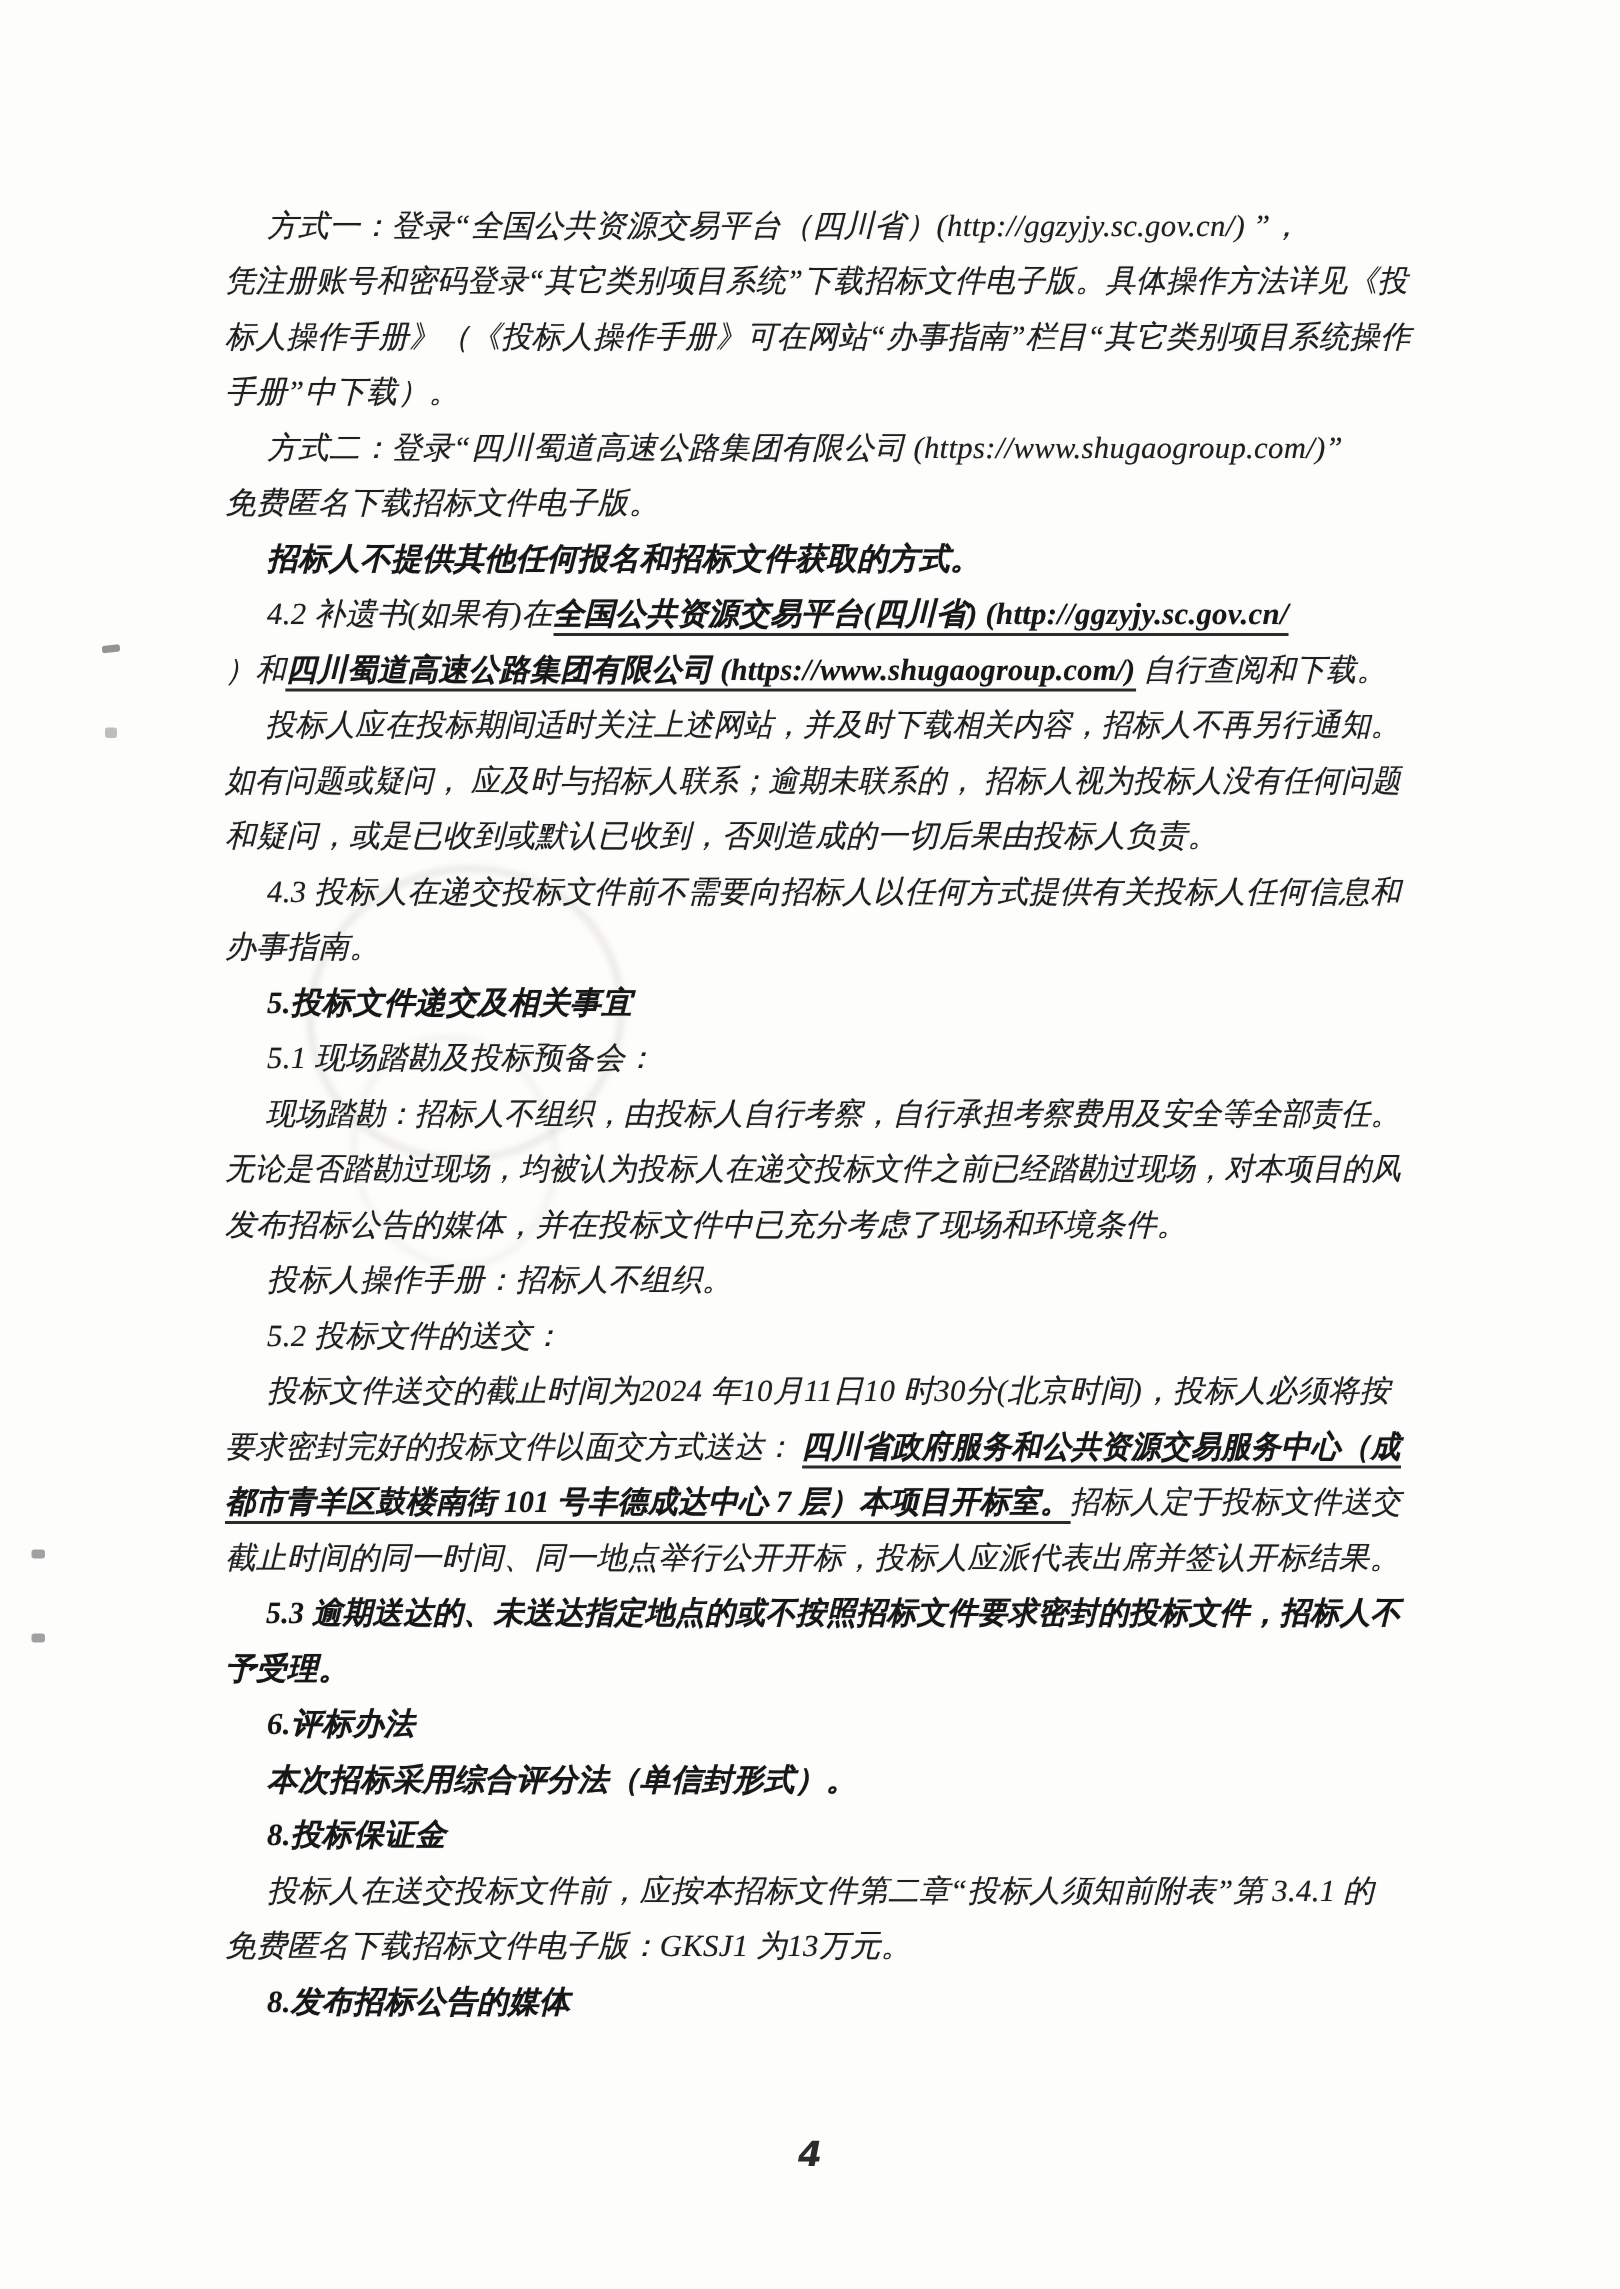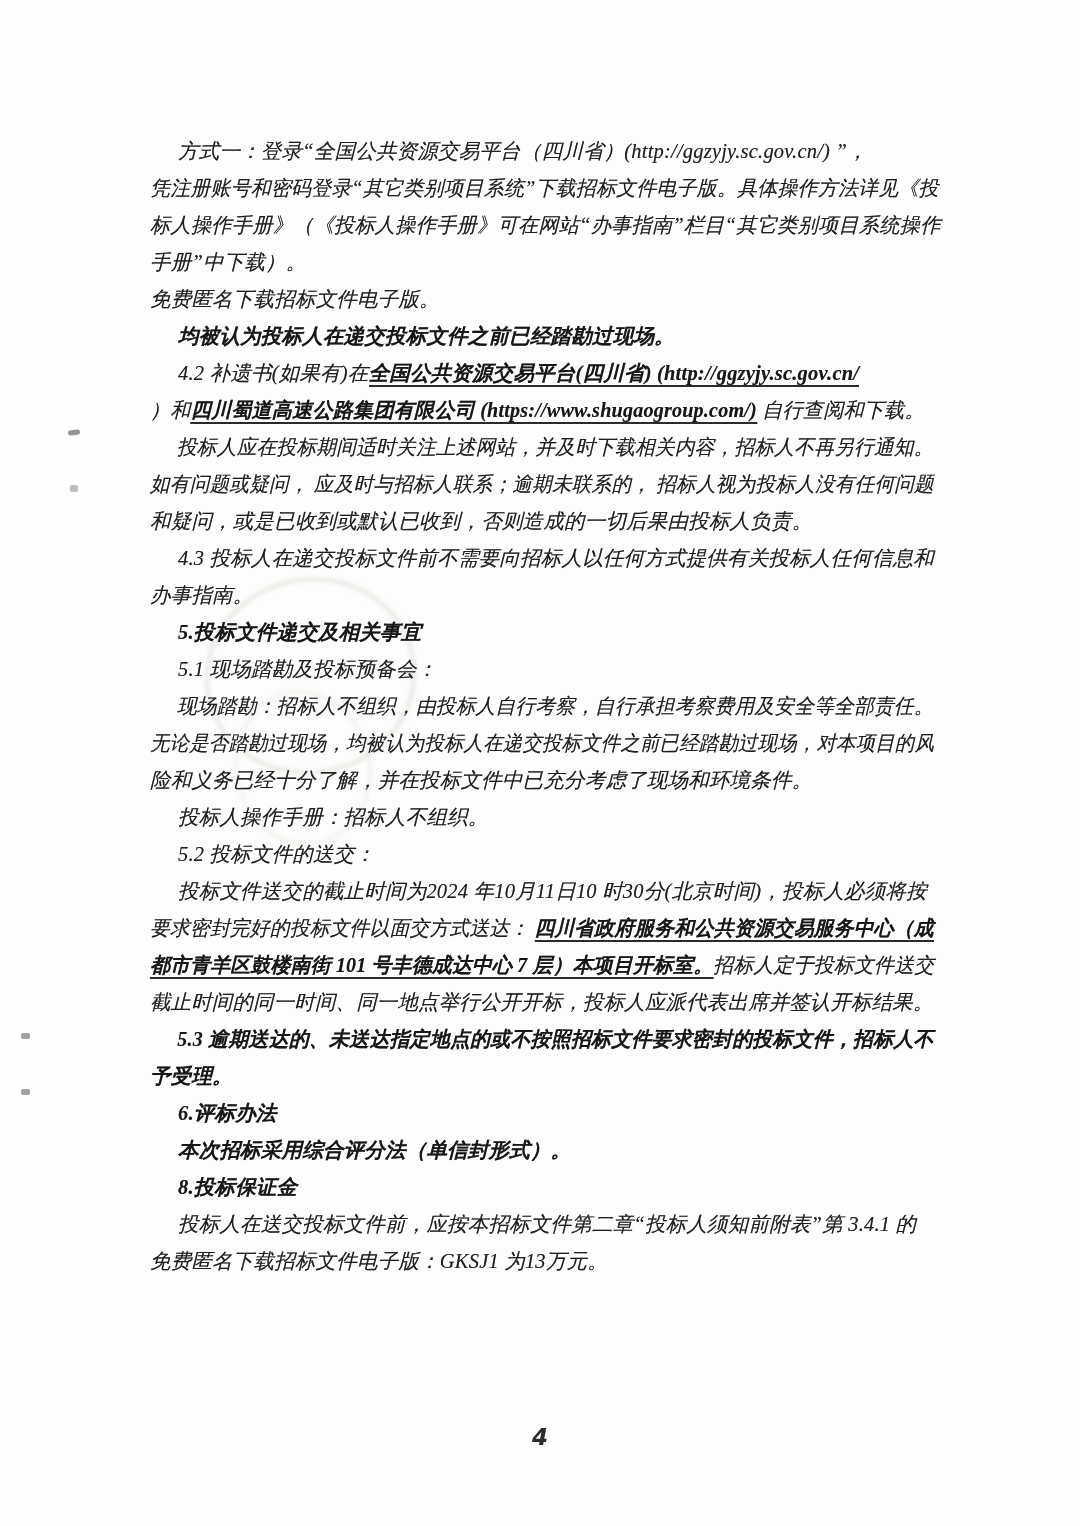--- a/index.html
+++ b/index.html
@@ -92,43 +92,45 @@
   <div class="speck s1"></div>
   <div class="speck s2"></div>
   <div class="speck s3"></div>
   <div class="speck s4"></div>
 
   <div class="content">
       <div class="line indent"><span class="seg r">方式一：登录“全国公共资源交易平台（四川省）(http://ggzyjy.sc.gov.cn/) ”，</span></div>
       <div class="line" style="transform: scaleX(0.973913);"><span class="seg r">凭注册账号和密码登录“其它类别项目系统”下载招标文件电子版。具体操作方法详见《投</span></div>
       <div class="line" style="transform: scaleX(0.987406);"><span class="seg r">标人操作手册》（《投标人操作手册》可在网站“办事指南”栏目“其它类别项目系统操作</span></div>
       <div class="line"><span class="seg r">手册”中下载）。</span></div>
+      <div class="line indent"><span class="seg r">方式二：登录“四川蜀道高速公路集团有限公司 (https://www.shugaogroup.com/)”</span></div>
       <div class="line"><span class="seg r">免费匿名下载招标文件电子版。</span></div>
-      <div class="line indent"><span class="seg b">均被认为投标人在递交投标文件之前已经踏勘过现场。</span></div>
+      <div class="line indent"><span class="seg b">招标人不提供其他任何报名和招标文件获取的方式。</span></div>
       <div class="line indent"><span class="seg r">4.2 补遗书(如果有)在</span><span class="seg bu">全国公共资源交易平台(四川省) (http://ggzyjy.sc.gov.cn/</span></div>
       <div class="line" style="transform: scaleX(0.981227);"><span class="seg r">）和</span><span class="seg bu">四川蜀道高速公路集团有限公司 (https://www.shugaogroup.com/)</span><span class="seg r"> 自行查阅和下载。</span></div>
       <div class="line indent" style="transform: scaleX(0.961963);"><span class="seg r">投标人应在投标期间适时关注上述网站，并及时下载相关内容，招标人不再另行通知。</span></div>
       <div class="line" style="transform: scaleX(0.958435);"><span class="seg r">如有问题或疑问， 应及时与招标人联系；逾期未联系的， 招标人视为投标人没有任何问题</span></div>
       <div class="line"><span class="seg r">和疑问，或是已收到或默认已收到，否则造成的一切后果由投标人负责。</span></div>
       <div class="line indent"><span class="seg r">4.3 投标人在递交投标文件前不需要向招标人以任何方式提供有关投标人任何信息和</span></div>
       <div class="line"><span class="seg r">办事指南。</span></div>
       <div class="line indent"><span class="seg b">5.投标文件递交及相关事宜</span></div>
       <div class="line indent"><span class="seg r">5.1 现场踏勘及投标预备会：</span></div>
       <div class="line indent" style="transform: scaleX(0.961963);"><span class="seg r">现场踏勘：招标人不组织，由投标人自行考察，自行承担考察费用及安全等全部责任。</span></div>
       <div class="line" style="transform: scaleX(0.94686);"><span class="seg r">无论是否踏勘过现场，均被认为投标人在递交投标文件之前已经踏勘过现场，对本项目的风</span></div>
-      <div class="line"><span class="seg r">险和义务已经十分了解，并在投标文件中已充分考虑了现场和环境条件。</span></div>
+      <div class="line"><span class="seg r">发布招标公告的媒体，并在投标文件中已充分考虑了现场和环境条件。</span></div>
       <div class="line indent"><span class="seg r">投标人操作手册：招标人不组织。</span></div>
       <div class="line indent"><span class="seg r">5.2 投标文件的送交：</span></div>
       <div class="line indent"><span class="seg r">投标文件送交的截止时间为2024 年10月11日10 时30分(北京时间)，投标人必须将按</span></div>
       <div class="line" style="transform: scaleX(0.96433);"><span class="seg r">要求密封完好的投标文件以面交方式送达： </span><span class="seg bu">四川省政府服务和公共资源交易服务中心（成</span></div>
       <div class="line" style="transform: scaleX(0.970297);"><span class="seg bu">都市青羊区鼓楼南街 101 号丰德成达中心 7 层）本项目开标室。</span><span class="seg r">招标人定于投标文件送交</span></div>
       <div class="line" style="transform: scaleX(0.996188);"><span class="seg r">截止时间的同一时间、同一地点举行公开开标，投标人应派代表出席并签认开标结果。</span></div>
       <div class="line indent" style="transform: scaleX(0.973913);"><span class="seg b">5.3 逾期送达的、未送达指定地点的或不按照招标文件要求密封的投标文件，招标人不</span></div>
       <div class="line"><span class="seg b">予受理。</span></div>
       <div class="line indent"><span class="seg b">6.评标办法</span></div>
       <div class="line indent"><span class="seg b">本次招标采用综合评分法（单信封形式）。</span></div>
       <div class="line indent"><span class="seg b">8.投标保证金</span></div>
       <div class="line indent"><span class="seg r">投标人在送交投标文件前，应按本招标文件第二章“投标人须知前附表”第 3.4.1 的</span></div>
       <div class="line"><span class="seg r">免费匿名下载招标文件电子版：GKSJ1 为13万元。</span></div>
+      <div class="line indent"><span class="seg b">8.发布招标公告的媒体</span></div>
     </div>
 
   <div class="page-number">4</div>
 </div>
 
 </body></html>

